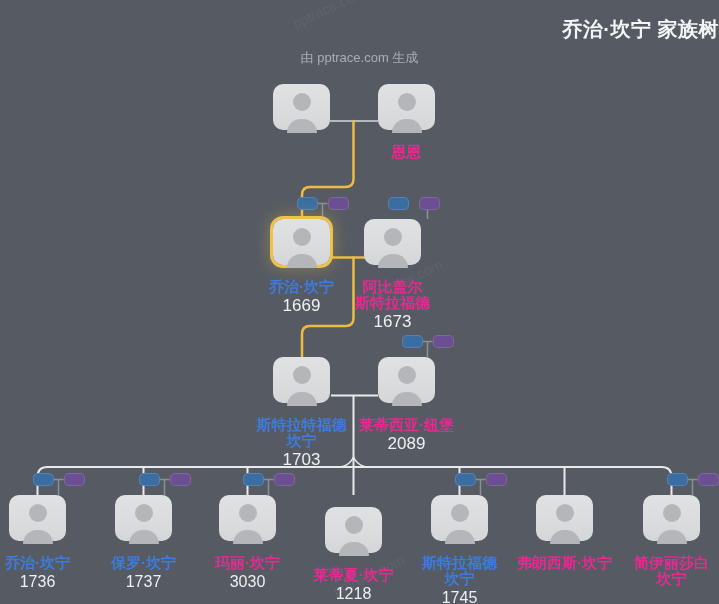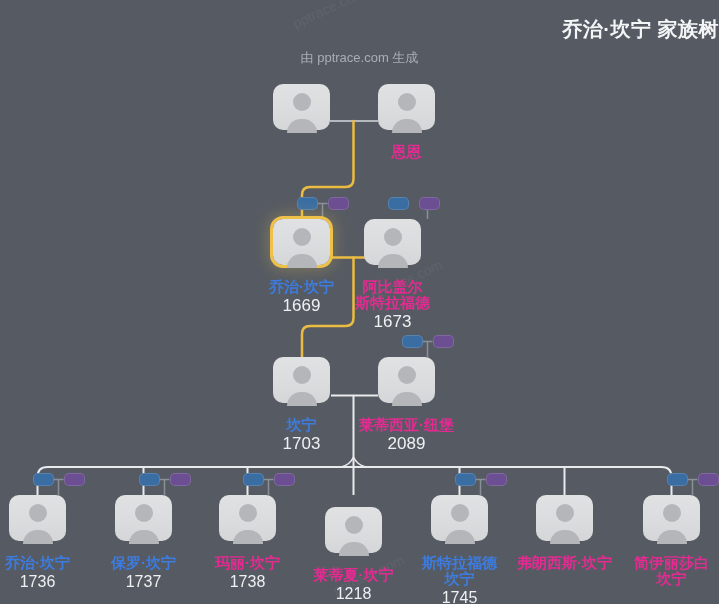--- a/index.html
+++ b/index.html
@@ -133,20 +133,21 @@
       <div class="yr">1673</div>
     </div>
   </div>
 
   <div class="person" style="left:273px;top:357px">
     <div class="card">
       <span class="head"></span>
       <span class="torso"></span>
     </div>
     <div class="label">
+      <div class="nm male">斯特拉特福德</div>
       <div class="nm male">坎宁</div>
       <div class="yr">1703</div>
     </div>
   </div>
 
   <div class="person" style="left:378px;top:357px">
     <span class="chip father"></span>
     <span class="chip mother"></span>
     <div class="card">
       <span class="head"></span>
@@ -186,21 +187,21 @@
 
   <div class="person" style="left:219px;top:495px">
     <span class="chip father"></span>
     <span class="chip mother"></span>
     <div class="card">
       <span class="head"></span>
       <span class="torso"></span>
     </div>
     <div class="label">
       <div class="nm female">玛丽·坎宁</div>
-      <div class="yr small">1738</div>
+      <div class="yr small">3030</div>
     </div>
   </div>
 
   <div class="person" style="left:325px;top:507px">
     <div class="card">
       <span class="head"></span>
       <span class="torso"></span>
     </div>
     <div class="label">
       <div class="nm female">莱蒂夏·坎宁</div>

